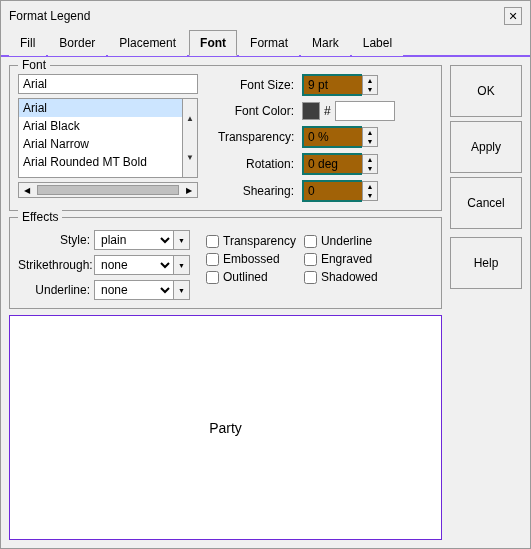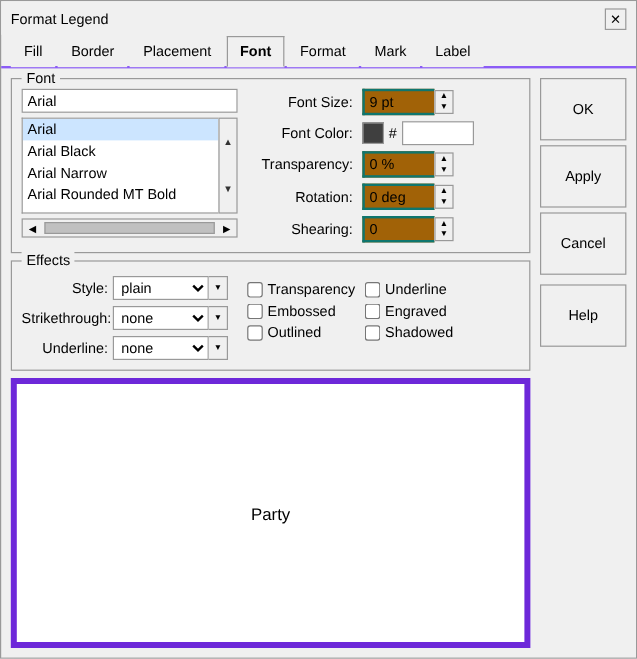--- a/index.html
+++ b/index.html
@@ -243,21 +243,21 @@
       align-items: center;
       gap: 4px;
       font-size: 12px;
     }
     .check-item input[type="checkbox"] {
       width: 13px;
       height: 13px;
       cursor: pointer;
     }
     .preview-box {
-      border: 5px solid #6d28d9;
+      border: 1px solid #6d28d9;
       background: white;
       flex: 1;
       display: flex;
       align-items: center;
       justify-content: center;
       min-height: 80px;
       font-size: 14px;
     }
     .listbox-row {
       display: flex;

